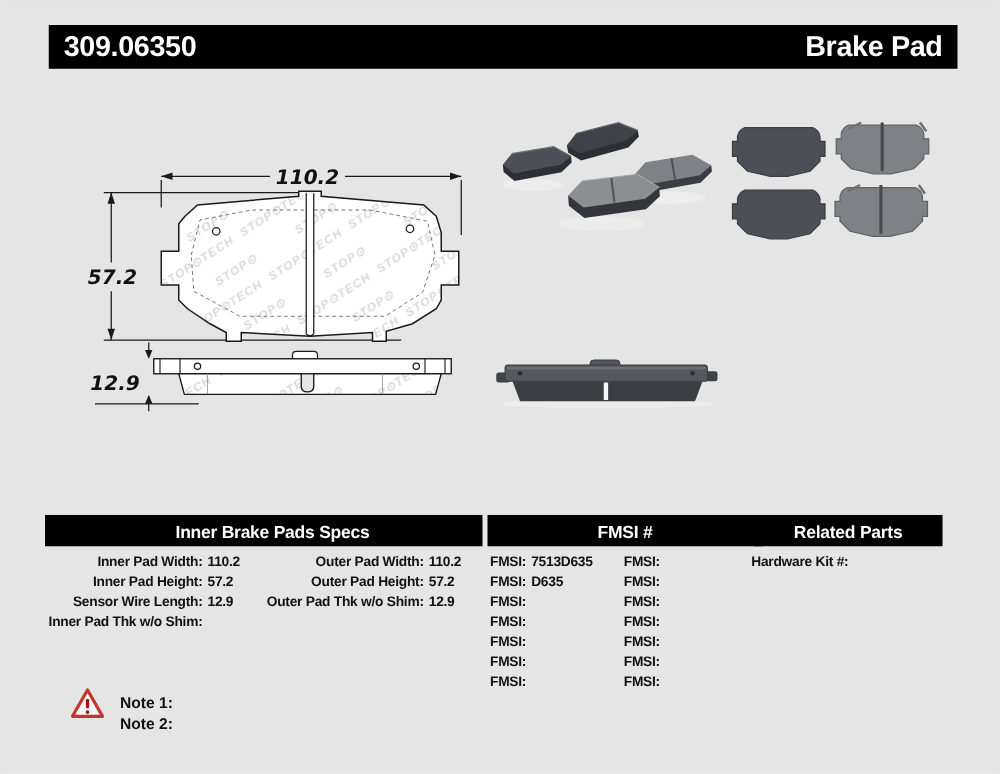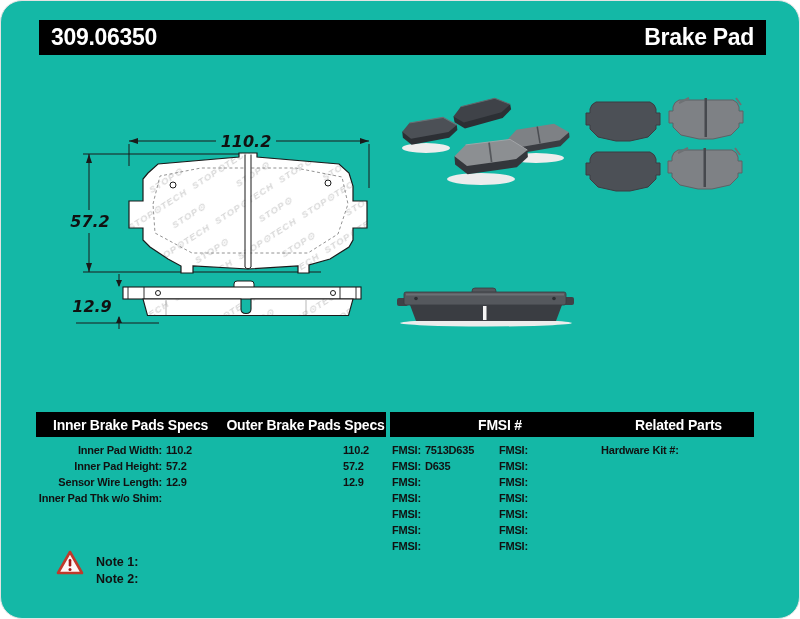--- a/index.html
+++ b/index.html
@@ -1,20 +1,20 @@
 <!DOCTYPE html>
 <html><head>
 <meta charset="utf-8">
 <style>
   * { margin:0; padding:0; box-sizing:border-box; }
   html,body { background:#ffffff; }
   body { font-family:"Liberation Sans", sans-serif; }
   .page {
-    position:relative; width:800px; height:619px; background:#14b8a6;
-    border:1px solid #e3e3e3; border-radius:22px; overflow:hidden;
+    position:relative; width:800px; height:619px; background:#e5e5e5;
+    border:1px solid #e3e3e3; border-radius:0; overflow:hidden;
   }
   
   .hdr-bar {
     position:absolute; left:38px; top:19px; width:727px; height:35px;
     background:#000; color:#fff; display:flex; justify-content:space-between;
     align-items:center; padding:0 12px;
   }
   .hdr-bar span { font-size:23px; font-weight:bold; letter-spacing:-0.3px; }
   
   .abs { position:absolute; }
@@ -173,21 +173,20 @@
     <rect x="18" y="10" width="162" height="13" rx="2" fill="#55585d" stroke="#383b40" stroke-width="0.8"></rect>
     <rect x="20" y="11.5" width="158" height="2" fill="#6c6f74"></rect>
     <circle cx="30" cy="16.5" r="1.8" fill="#2c2f33"></circle>
     <circle cx="168" cy="16.5" r="1.8" fill="#2c2f33"></circle>
     <path d="M24,23 L176,23 L170,39 L30,39 Z" fill="#3a3d42"></path>
     <rect x="97" y="24" width="3.5" height="14" fill="#f5f5f5"></rect>
   </svg>
 
   <div class="tbl-hdr" style="left:35px;width:350px">
     <div class="half">Inner Brake Pads Specs</div>
-    <div class="half">Outer Brake Pads Specs</div>
   </div>
   <div class="tbl-hdr center" style="left:389px;width:220px">
     <span>FMSI #</span>
   </div>
   <div class="tbl-hdr center" style="left:602px;width:151px">
     <span>Related Parts</span>
   </div>
 
   <div class="col r-align" style="left:35px;width:126px">
     <div class="row">Inner Pad Width:</div>
@@ -195,20 +194,25 @@
     <div class="row">Sensor Wire Length:</div>
     <div class="row">Inner Pad Thk w/o Shim:</div>
   </div>
   <div class="col" style="left:165px">
     <div class="row">110.2</div>
     <div class="row">57.2</div>
     <div class="row">12.9</div>
     <div class="row"></div>
   </div>
 
+  <div class="col r-align" style="left:205px;width:133px">
+    <div class="row">Outer Pad Width:</div>
+    <div class="row">Outer Pad Height:</div>
+    <div class="row">Outer Pad Thk w/o Shim:</div>
+  </div>
   <div class="col" style="left:342px">
     <div class="row">110.2</div>
     <div class="row">57.2</div>
     <div class="row">12.9</div>
   </div>
 
   <div class="col pair" style="left:391px">
     <div class="row"><span class="lbl">FMSI:</span><span>7513D635</span></div>
     <div class="row"><span class="lbl">FMSI:</span><span>D635</span></div>
     <div class="row"><span class="lbl">FMSI:</span><span></span></div>

